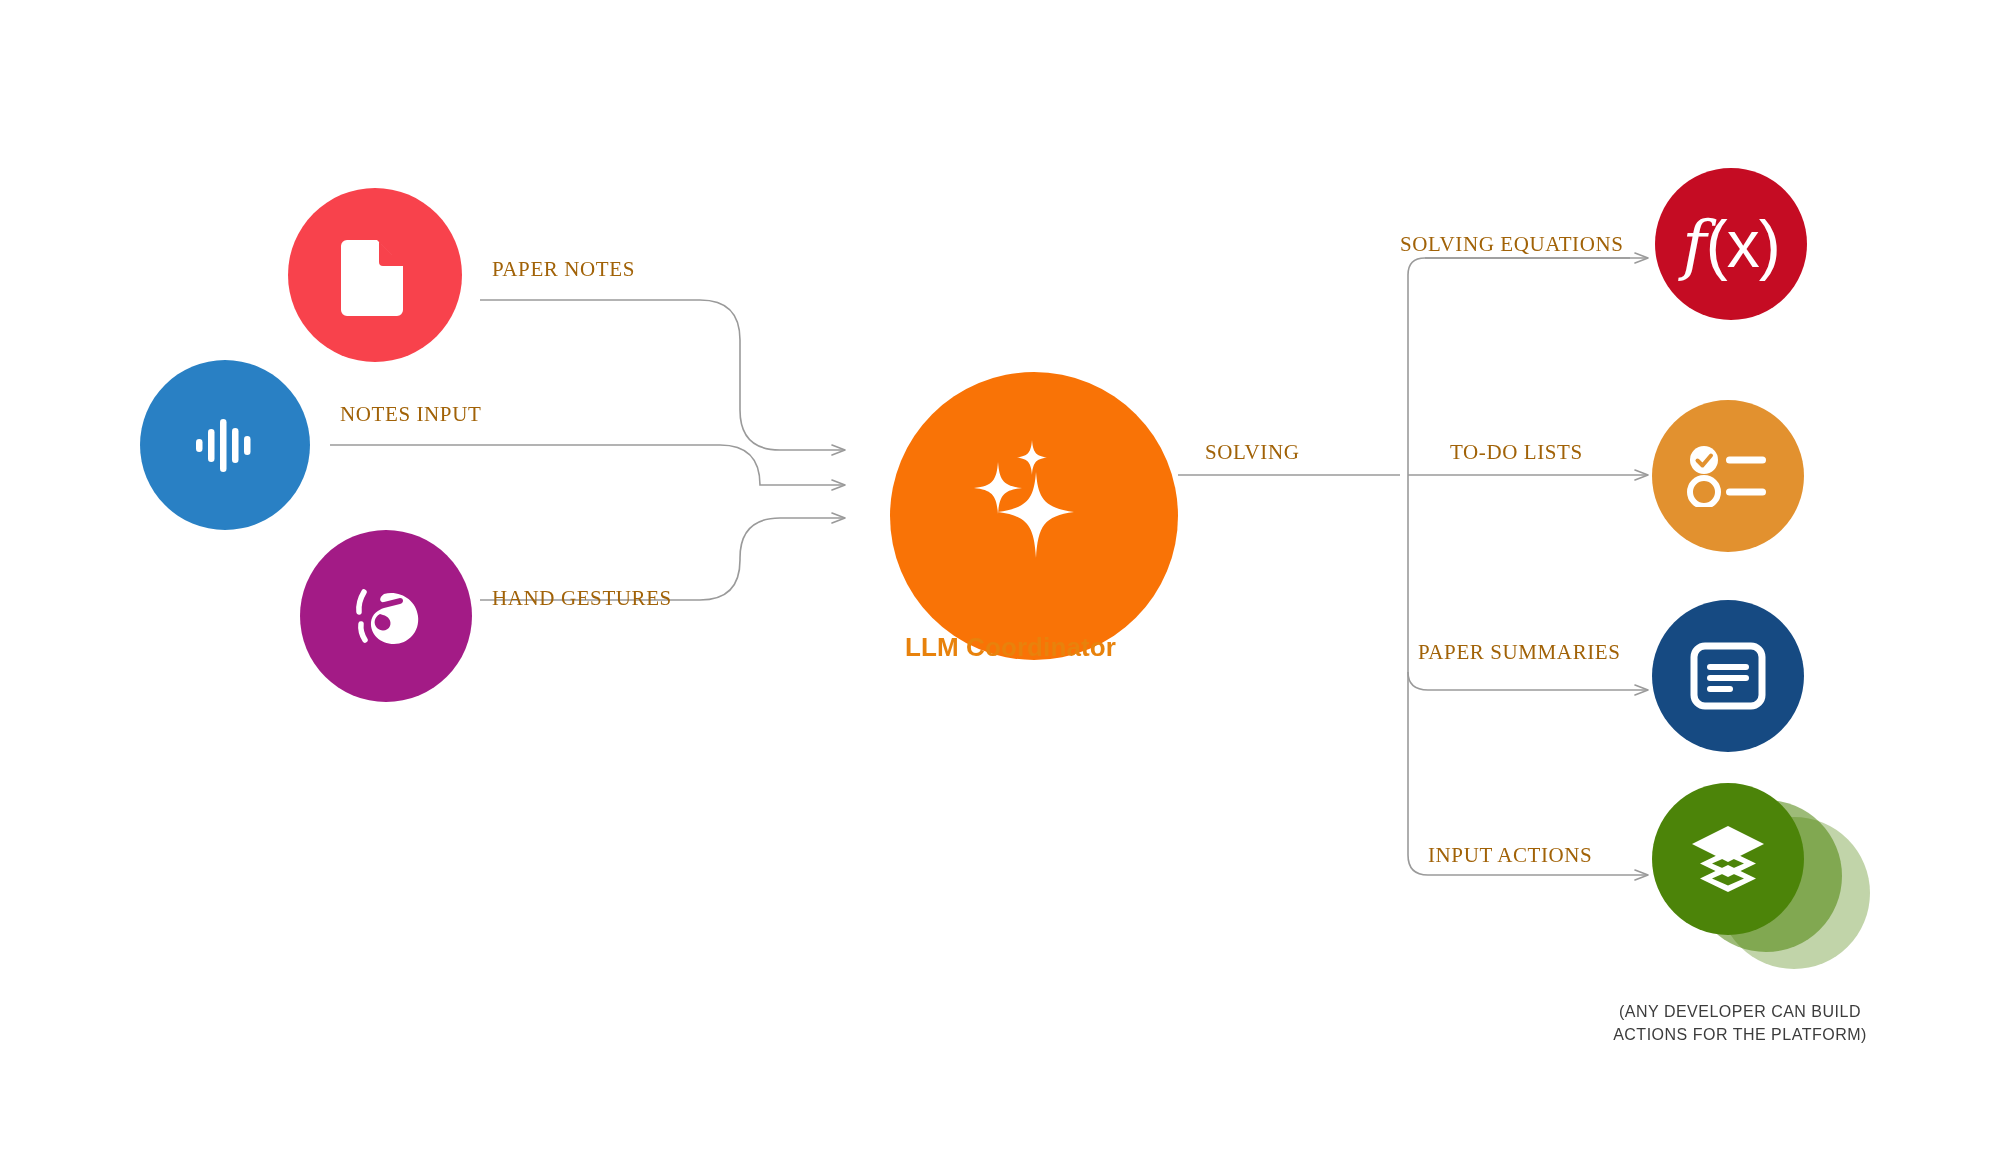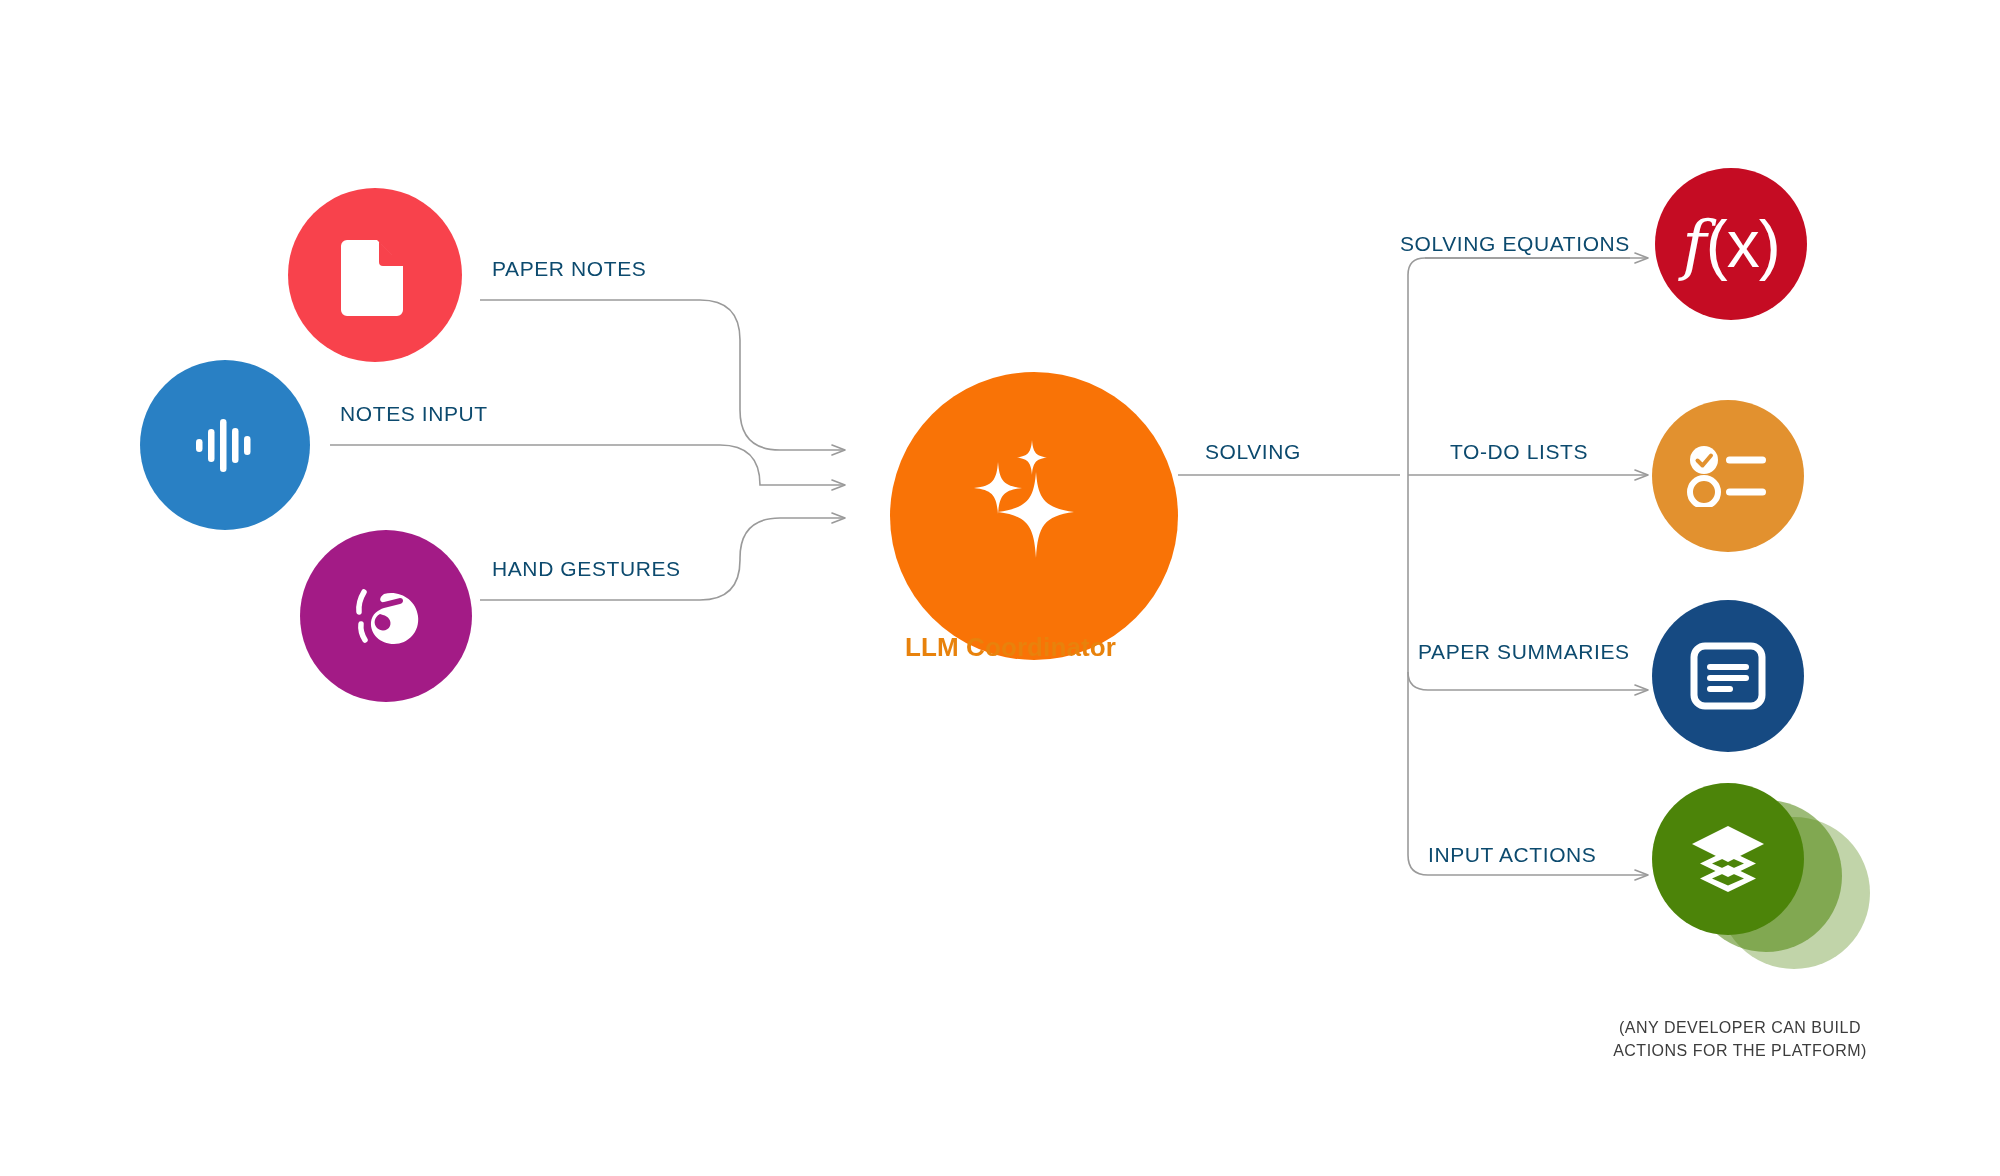--- a/index.html
+++ b/index.html
@@ -29,45 +29,44 @@
     display: flex;
     align-items: center;
     justify-content: center;
   }
   .ghost {
     position: absolute;
     border-radius: 50%;
   }
   .wire-label {
     position: absolute;
-    color: #0c4a6e;
+    color: #a16207;
     font-size: 21px;
     letter-spacing: 0.6px;
     white-space: nowrap;
-    font-family: Liberation Sans, sans-serif;
+    font-family: Liberation Serif, serif;
   }
   .node-caption {
     position: absolute;
     font-size: 26px;
     font-weight: bold;
     color: #E8820C;
     white-space: nowrap;
     letter-spacing: 0.1px;
     font-family: "Liberation Sans", sans-serif;
   }
   .footnote {
     position: absolute;
     font-size: 16px;
     color: #3c3c3c;
     letter-spacing: 0.5px;
     line-height: 1.45;
     text-align: center;
     white-space: nowrap;
     font-family: "Liberation Sans", sans-serif;
-    margin-top: 16px;
   }
   .fx-text {
     color: #ffffff;
     font-family: "DejaVu Serif", serif;
     font-size: 66px;
     font-style: italic;
     line-height: 1;
     letter-spacing: -1px;
   }
   .fx-text .paren {
@@ -142,21 +141,21 @@
                  C40,33 38,28 44,24 Z"></path>
         <path d="M40,44 C34,47 33,54 37,58 C41,62 48,61 50,56 C52,51 48,46 43,45 Z" fill="#A31B86"></path>
       </g>
     </svg>
   </div>
 
   <span class="wire-label" style="left:492px; top:257px;">PAPER NOTES</span>
 
   <span class="wire-label" style="left:340px; top:402px;">NOTES INPUT</span>
 
-  <span class="wire-label" style="left:492px; top:557px;">HAND GESTURES</span>
+  <span class="wire-label" style="left:492px; top:586px;">HAND GESTURES</span>
 
   <div class="node" style="left:890px; top:372px; width:288px; height:288px; background:#F97306;">
     <svg width="160" height="160" viewBox="0 0 160 160">
       <g fill="#ffffff">
 
         <path d="M82,36 C84,62 90,72 120,76 C90,80 84,90 82,122 C80,90 74,80 44,76 C74,72 80,62 82,36 Z"></path>
 
         <path d="M44,26 C45.5,44 49,50 68,52 C49,54 45.5,60 44,78 C42.5,60 39,54 20,52 C39,50 42.5,44 44,26 Z"></path>
 
         <path d="M78,4 C79,16 81.5,20 93,21.5 C81.5,23 79,27 78,39 C77,27 74.5,23 63,21.5 C74.5,20 77,16 78,4 Z"></path>

